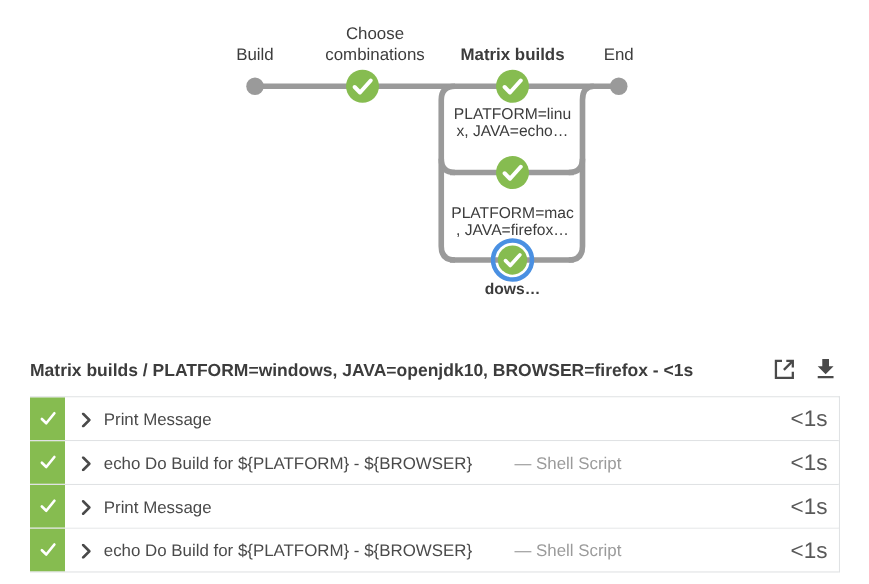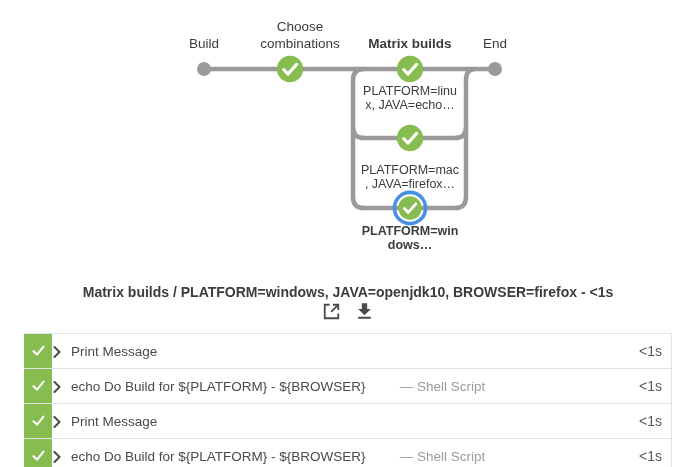--- a/index.html
+++ b/index.html
@@ -20,35 +20,35 @@
 
   .branch-label { position:absolute; left:358px; width:104px; text-align:center;
                   font-size:12.5px; line-height:14px; color:#3c3c3c; }
   .branch-label span { display:block; }
   .branch-label.b1 { top:84px; }
   .branch-label.b2 { top:163px; }
   .branch-label.b3 { top:224px; font-weight:bold; }
 
   .details { padding:0 23px 0 24px; }
   .details-header { margin-top:19px; display:flex; align-items:center;
-                    justify-content:space-between;flex-direction:column; }
+                    justify-content:space-between; }
   .details-title { font-size:14px; font-weight:bold; color:#3c3c3c; }
   .header-actions { display:flex; align-items:center; gap:10px; }
   .icon-btn { width:23px; height:23px; cursor:pointer; display:block; }
 
   .steps { margin-top:10px; border-top:1px solid #e0e2e4; border-right:1px solid #e0e2e4; }
   .step-row { display:flex; height:35px; border-bottom:1px solid #e0e2e4; cursor:pointer; }
   .step-status { width:28px; background:#86bc50; display:flex;
                  align-items:center; justify-content:center; }
   .step-content { flex:1; background:#ffffff; display:flex; align-items:center;
-                  padding-left:1px; padding-right:9px;justify-content:center; }
+                  padding-left:13px; padding-right:9px;justify-content:center; }
   .step-chevron { flex:0 0 auto; margin-top:1px; }
   .step-label { margin-left:10px; font-size:13.5px; color:#4a4a4a; white-space:nowrap; }
   .step-annotation { margin-left:34px; font-size:13.5px; color:#9b9b9b; white-space:nowrap; }
-  .step-duration { margin-left:auto; font-size:14px; color:#595959; }
+  .step-duration { margin-left:auto; font-size:18px; color:#595959; }
 </style>
 </head>
 <body>
 
 <div class="graph">
   <svg width="695" height="265" viewBox="0 0 695 265">
     <g stroke="#9a9a9a" stroke-width="4.5" fill="none">
       <path d="M204 69 H495"></path>
       <path d="M364 69 Q353 69 353 80 L353 197 Q353 208 364 208"></path>
       <path d="M475 69 Q466 69 466 80 L466 197 Q466 208 455 208"></path>
@@ -85,21 +85,20 @@
 
   <div class="branch-label b1">
     <span>PLATFORM=linu</span>
     <span>x, JAVA=echo…</span>
   </div>
   <div class="branch-label b2">
     <span>PLATFORM=mac</span>
     <span>, JAVA=firefox…</span>
   </div>
   <div class="branch-label b3">
-    <span>PLATFORM=win</span>
     <span>dows…</span>
   </div>
 </div>
 
 <div class="details">
   <div class="details-header">
     <div class="details-title">Matrix builds / PLATFORM=windows, JAVA=openjdk10, BROWSER=firefox - &lt;1s</div>
     <div class="header-actions">
       <svg class="icon-btn" viewBox="0 0 24 24">
         <g stroke="#4a4a4a" stroke-width="1.9" fill="none">

